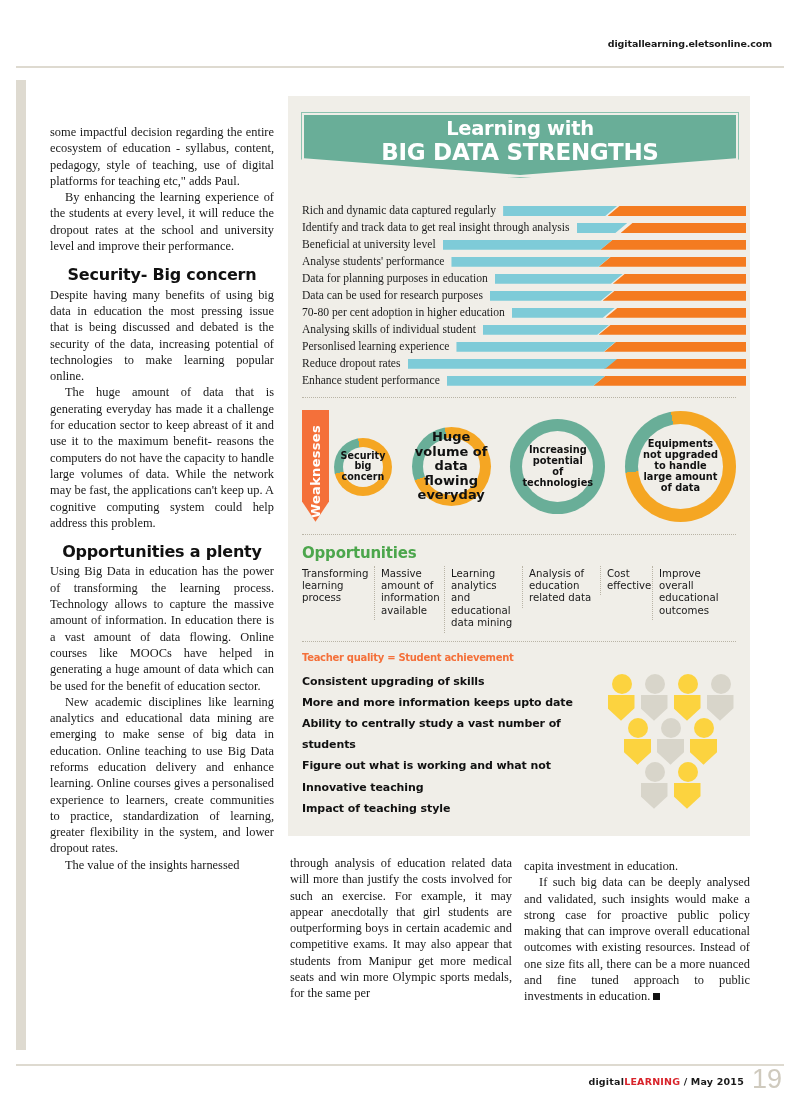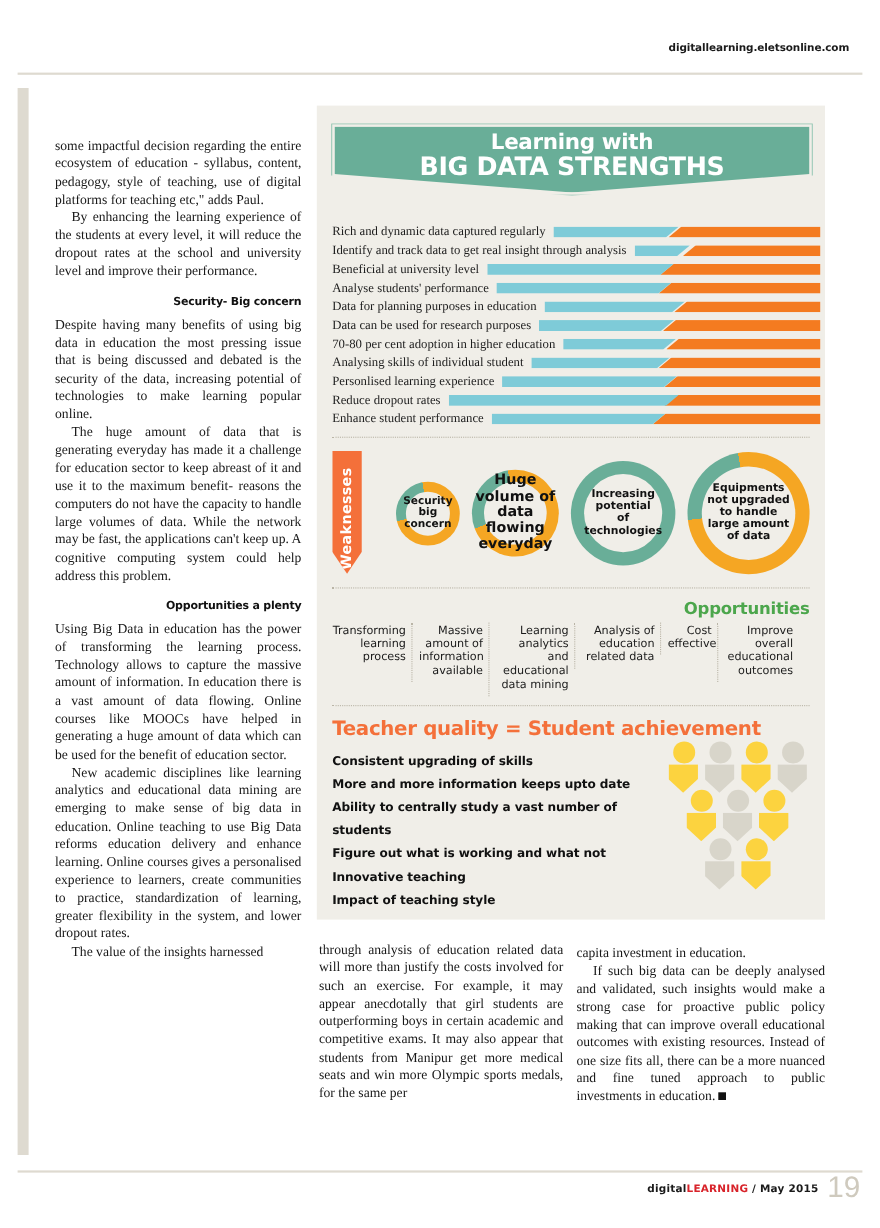--- a/index.html
+++ b/index.html
@@ -57,23 +57,23 @@
   .col {
     position: absolute;
     font-family: "Liberation Serif", serif;
     font-size: 12.4px; line-height: 16.3px;
     color: #181818; text-align: justify;
   }
   .col p { margin: 0; }
   .col p.indent { text-indent: 15px; }
   .col h3 {
     font-family: "DejaVu Sans", sans-serif;
-    font-size: 10px; font-weight: bold; color: #111;
+    font-size: 16px; font-weight: bold; color: #111;
     margin: 13px 0 3px 0; letter-spacing: -0.2px;
-    text-align: right;
+    text-align: center;
   }
   #left-col  { left: 50px;  top: 124px; width: 224px; }
   #bot-col-1 { left: 290px; top: 855px; width: 222px; }
   #bot-col-2 { left: 524px; top: 858px; width: 226px; }
   .endmark { display:inline-block; width:7px; height:7px; background:#111; vertical-align: baseline; }
 
   
   #infographic {
     position: absolute; left: 288px; top: 96px; width: 462px; height: 740px;
     background: #f0eee8;
@@ -163,41 +163,41 @@
     position: absolute; border-radius: 50%; background: #f0eee8;
   }
   .donut-txt {
     position: relative; z-index: 2;
     font-family: "DejaVu Sans", sans-serif;
     font-weight: bold; color: #111;
     text-align: center; line-height: 1.12;
   }
 
   
-  .opp-section { margin: 9px 14px 0 14px; text-align: right; }
+  .opp-section { margin: 9px 14px 0 14px; }
   .opp-title {
     font-family: "DejaVu Sans", sans-serif;
     font-size: 15px; font-weight: bold; color: #4ca64c;
     letter-spacing: -0.2px; margin: 5px 0 4px 0;
   }
   .opp-grid { display: flex; align-items: flex-start; }
   .opp-cell {
     font-family: "DejaVu Sans", sans-serif;
     font-size: 10.2px; color: #1a1a1a; line-height: 12.4px;
     padding: 2px 5px 3px 0;
     border-left: 1.5px dotted #b9b4a6;
     padding-left: 6px;
   }
   .opp-cell:first-child { border-left: none; padding-left: 0; }
 
   
   .teach-section { position: relative; margin: 10px 14px 0 14px; height: 160px; }
   .teach-title {
     font-family: "DejaVu Sans", sans-serif;
-    font-size: 18px; font-weight: bold; color: #f4703a;
+    font-size: 10px; font-weight: bold; color: #f4703a;
     letter-spacing: -0.3px; margin-bottom: 8px;
   }
   .teach-list { width: 315px; }
   .teach-item {
     font-family: "DejaVu Sans", sans-serif;
     font-size: 11px; font-weight: bold; color: #111;
     line-height: 21.2px; letter-spacing: -0.1px;
   }
   .pyramid {
     position: absolute; right: -2px; top: 22px;
@@ -329,21 +329,21 @@
       </div>
     </div>
 
   <div class="dot-rule"></div>
 
   <div class="weak-section">
     <div class="weak-arrow">
       <span>Weaknesses</span>
     </div>
     <div class="donuts" id="donuts">
-        <div class="donut" style="width: 58px; height: 58px; background: conic-gradient(from -10deg, rgb(245, 166, 35) 0deg, rgb(245, 166, 35) 266.4deg, rgb(105, 174, 152) 266.4deg, rgb(105, 174, 152) 360deg); margin-left: 26px;">
+        <div class="donut" style="width: 58px; height: 58px; background: conic-gradient(from -10deg, rgb(245, 166, 35) 0deg, rgb(245, 166, 35) 266.4deg, rgb(105, 174, 152) 266.4deg, rgb(105, 174, 152) 360deg);">
           <div class="donut-hole" style="width: 40px; height: 40px; left: 9px; top: 9px;"></div>
           <div class="donut-txt" style="font-size: 9.6px;">
             <div>Security</div>
             <div>big</div>
             <div>concern</div>
           </div>
         </div>
         <div class="donut" style="width: 79px; height: 79px; background: conic-gradient(from -10deg, rgb(245, 166, 35) 0deg, rgb(245, 166, 35) 259.2deg, rgb(105, 174, 152) 259.2deg, rgb(105, 174, 152) 360deg);">
           <div class="donut-hole" style="width: 57px; height: 57px; left: 11px; top: 11px;"></div>
           <div class="donut-txt" style="font-size: 13px;">

